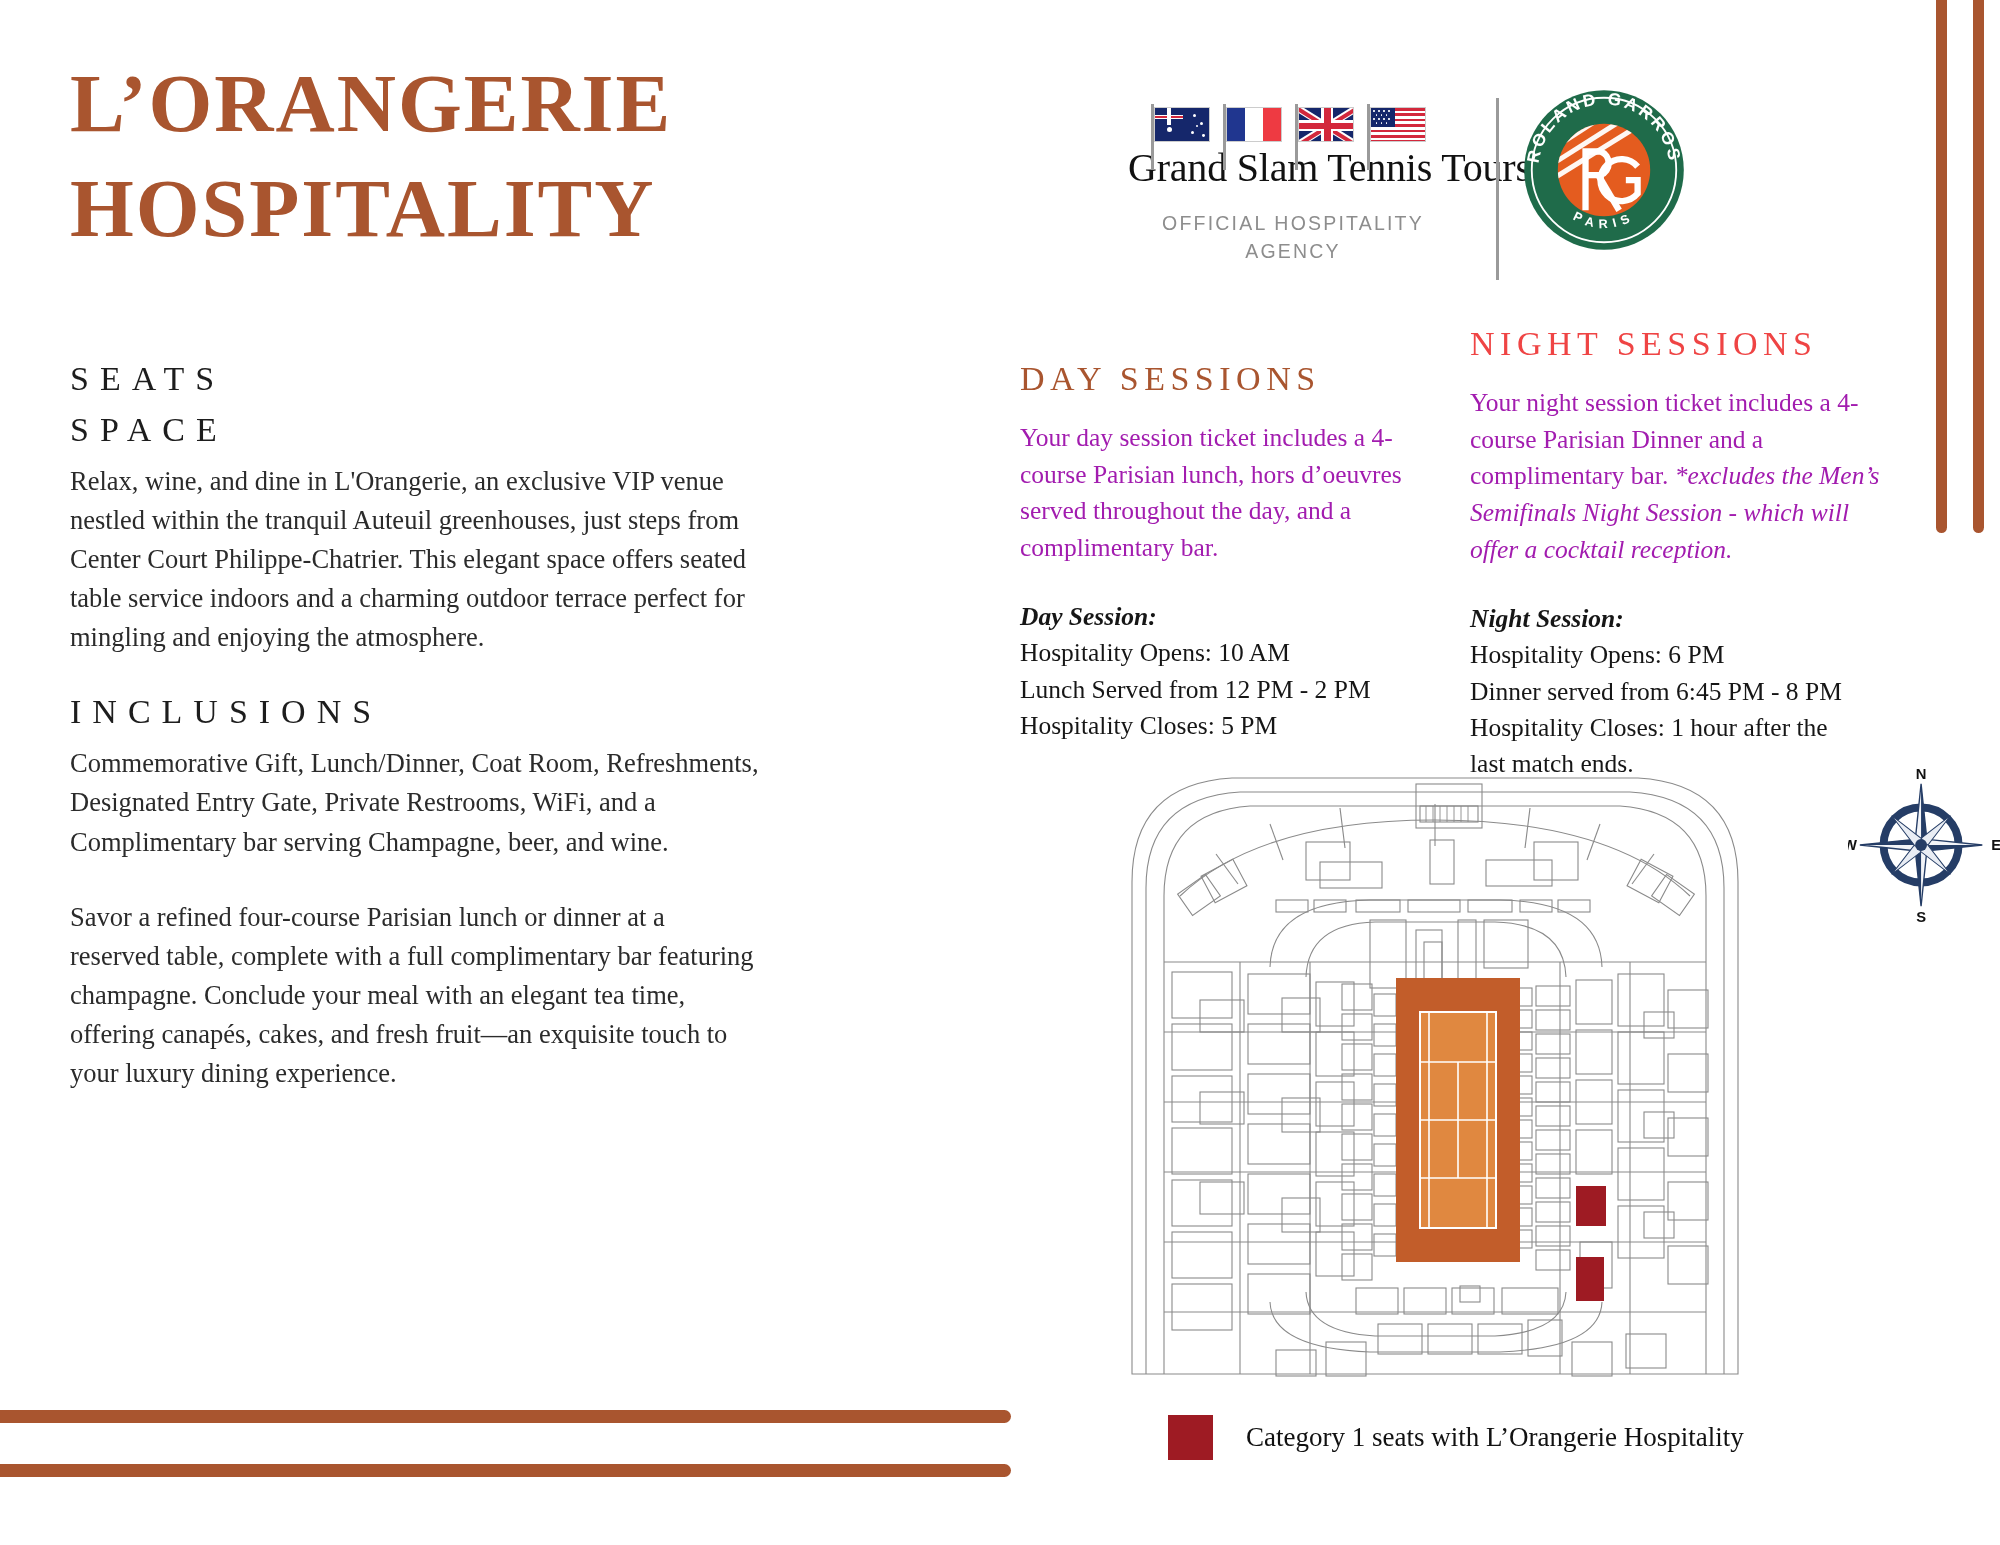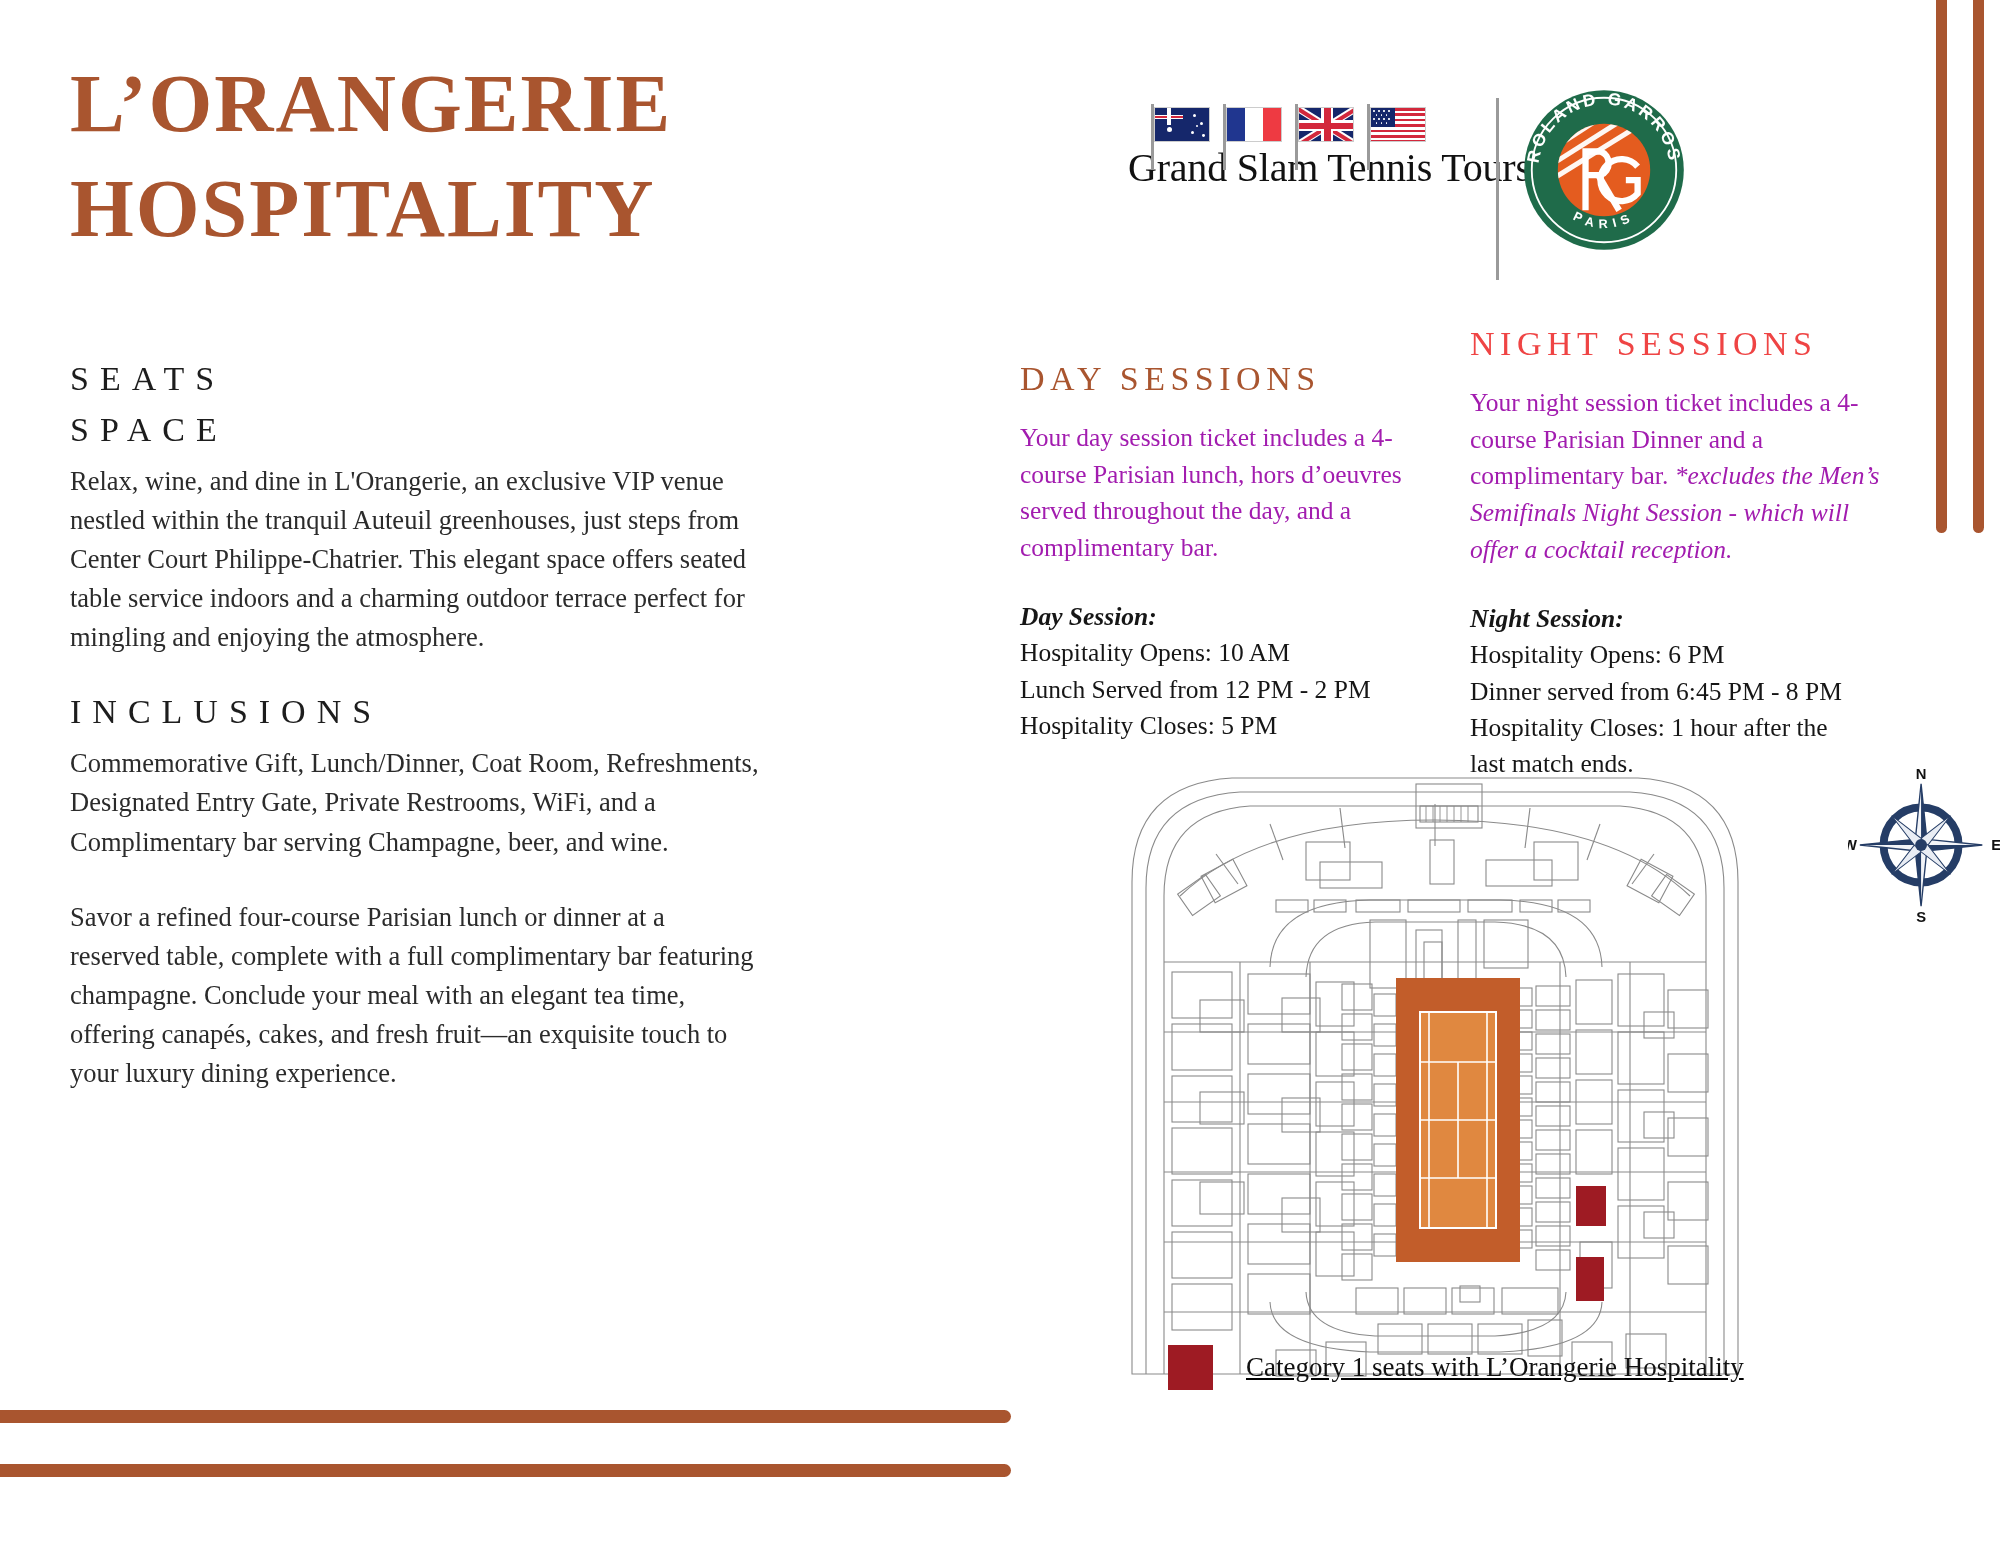--- a/index.html
+++ b/index.html
@@ -135,21 +135,21 @@
   .sess-detail {
     font-family:"Liberation Serif", serif;
     font-size:25.5px; line-height:1.43; color:#161616; margin-top:30px;
   }
   .sess-detail .lbl { font-weight:700; font-style:italic; display:block;margin-top:32px; }
 
   
   .map { position:absolute; left:1120px; top:762px; width:630px; height:620px; }
   .compass { position:absolute; left:1848px; top:768px; width:158px; height:158px; }
 
-  .legend { position:absolute; left:1168px; top:1345px; display:flex; align-items:center;text-decoration:underline; }
+  .legend { position:absolute; left:1168px; top:1415px; display:flex; align-items:center; }
   .legend-swatch { width:45px; height:45px; background:#9e1b23; }
   .legend-text {
     margin-left:33px; font-family:"Liberation Serif", serif;
     font-size:27px; color:#111; white-space:nowrap;
   }
 </style>
 </head>
 <body>
 
 <div class="page">
@@ -247,20 +247,24 @@
             <i style="left:4.5px;top:14px"></i>
               <i style="left:9.5px;top:14px"></i>
               <i style="left:14.5px;top:14px"></i>
           </div>
         </div>
       </div>
     </div>
     <div class="gstt-name">
       <span>Grand Slam Tennis Tours</span><sup>®</sup>
     </div>
+    <div class="gstt-sub">
+      <div>OFFICIAL HOSPITALITY</div>
+      <div>AGENCY</div>
+    </div>
   </div>
 
   <div class="logo-divider"></div>
 
   <div class="rg">
     <svg viewBox="0 0 200 200" width="168" height="168">
       <defs>
         <path id="rgArcTop" d="M 22,100 A 78,78 0 0 1 178,100"></path>
         <path id="rgArcBot" d="M 31,100 A 69,69 0 0 0 169,100"></path>
         <clipPath id="rgInner">

